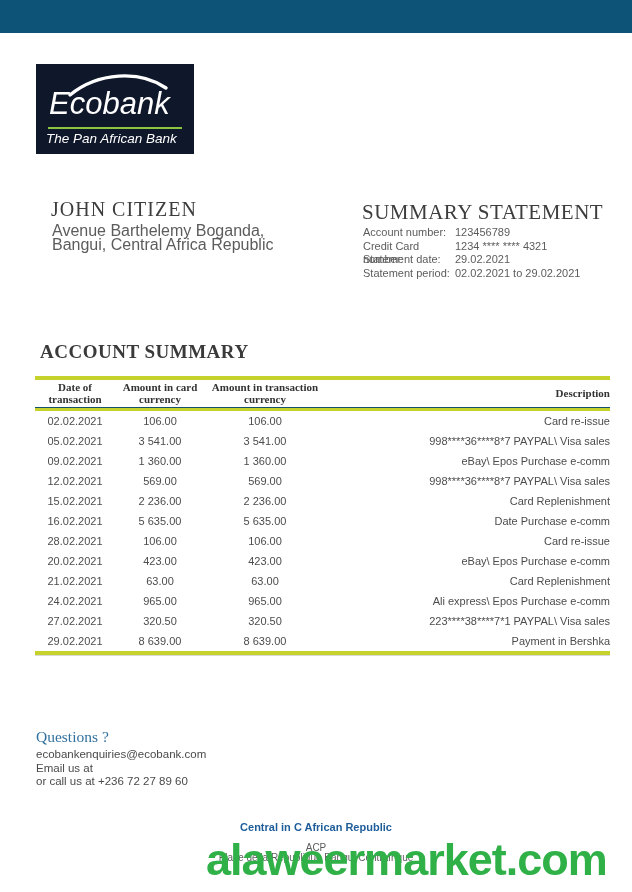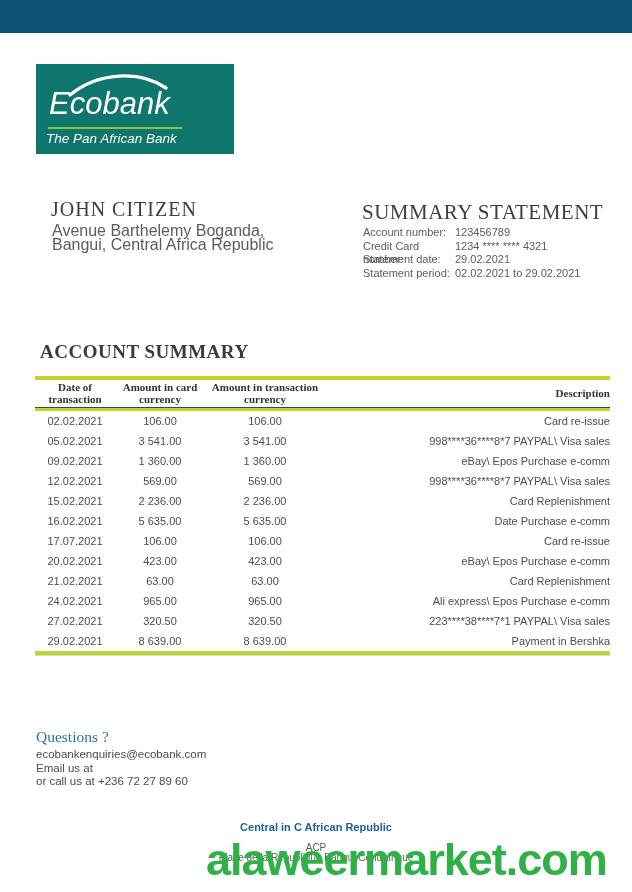--- a/index.html
+++ b/index.html
@@ -4,21 +4,21 @@
 <style>
   html,body{margin:0;padding:0;background:#ffffff;}
   .page{
     position:relative;width:632px;height:892px;margin:0 auto;
     background:#ffffff;overflow:hidden;
     font-family:"Liberation Sans",sans-serif;
   }
   .topbar{position:absolute;left:0;top:0;width:632px;height:33px;background:#0d5377;}
 
   
-  .logo{position:absolute;left:36px;top:64px;width:158px;height:90px;background:#0f766e;padding-left:40px;}
+  .logo{position:absolute;left:36px;top:64px;width:158px;height:90px;background:#0f172a;}
   .logo svg{position:absolute;left:0;top:4px;}
   .logo .word{position:absolute;left:13px;top:22px;color:#ffffff;
     font-family:"Liberation Sans",sans-serif;font-style:italic;font-size:31px;font-weight:400;letter-spacing:0px;}
   .logo .gline{position:absolute;left:12px;top:63px;width:134px;height:2px;background:#8cc63e;}
   .logo .tag{position:absolute;left:10px;top:67px;color:#ffffff;font-style:italic;font-size:13.5px;white-space:nowrap;}
 
   
   .cust-name{position:absolute;left:51px;top:198px;font-family:"Liberation Serif",serif;
     font-size:20px;color:#3d3d3d;letter-spacing:1px;}
   .cust-addr{position:absolute;left:52px;top:224px;font-size:16px;color:#5c5c5c;line-height:14px;}
@@ -147,21 +147,21 @@
       <div class="c-am2">2 236.00</div>
       <div class="c-desc">Card Replenishment</div>
     </div>
     <div class="trow">
       <div class="c-date">16.02.2021</div>
       <div class="c-am1">5 635.00</div>
       <div class="c-am2">5 635.00</div>
       <div class="c-desc">Date Purchase e-comm</div>
     </div>
     <div class="trow">
-      <div class="c-date">17.07.2021</div>
+      <div class="c-date">28.02.2021</div>
       <div class="c-am1">106.00</div>
       <div class="c-am2">106.00</div>
       <div class="c-desc">Card re-issue</div>
     </div>
     <div class="trow">
       <div class="c-date">20.02.2021</div>
       <div class="c-am1">423.00</div>
       <div class="c-am2">423.00</div>
       <div class="c-desc">eBay\ Epos Purchase e-comm</div>
     </div>

